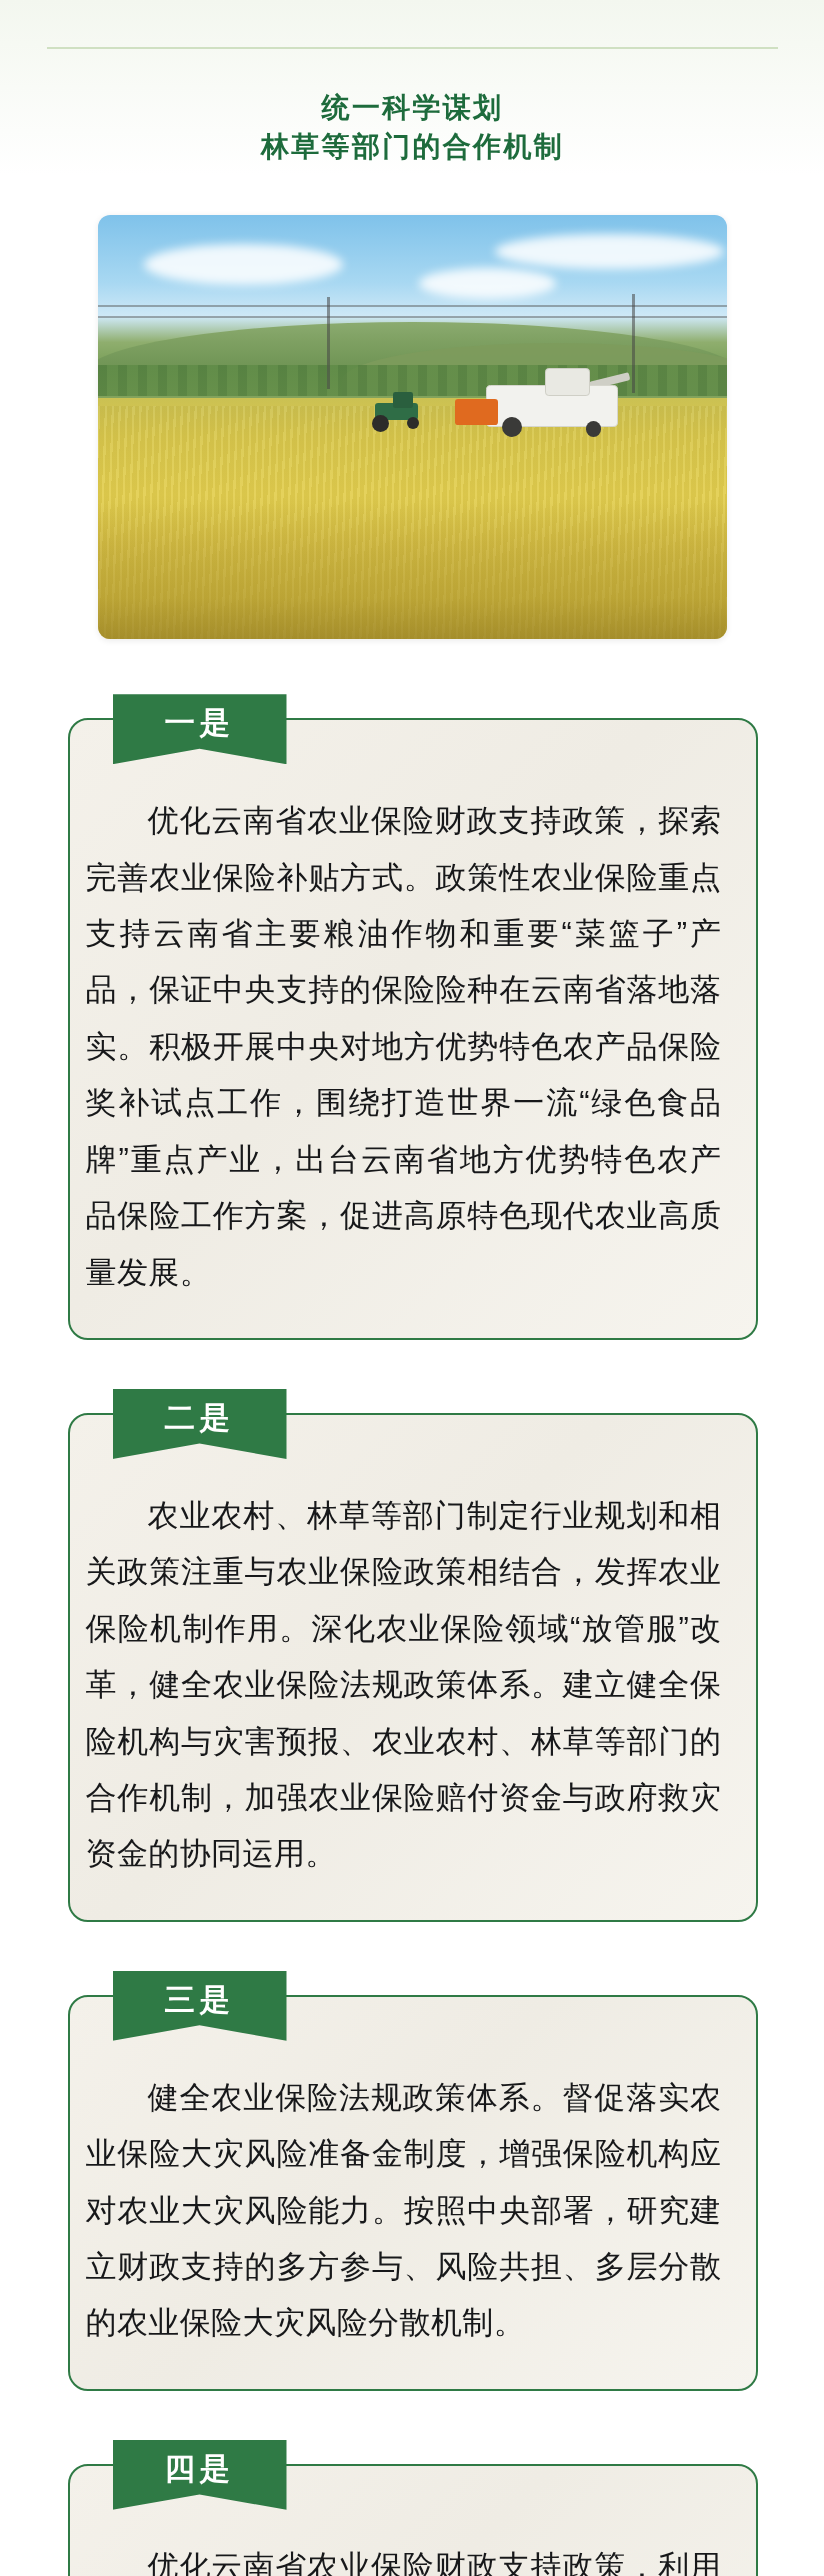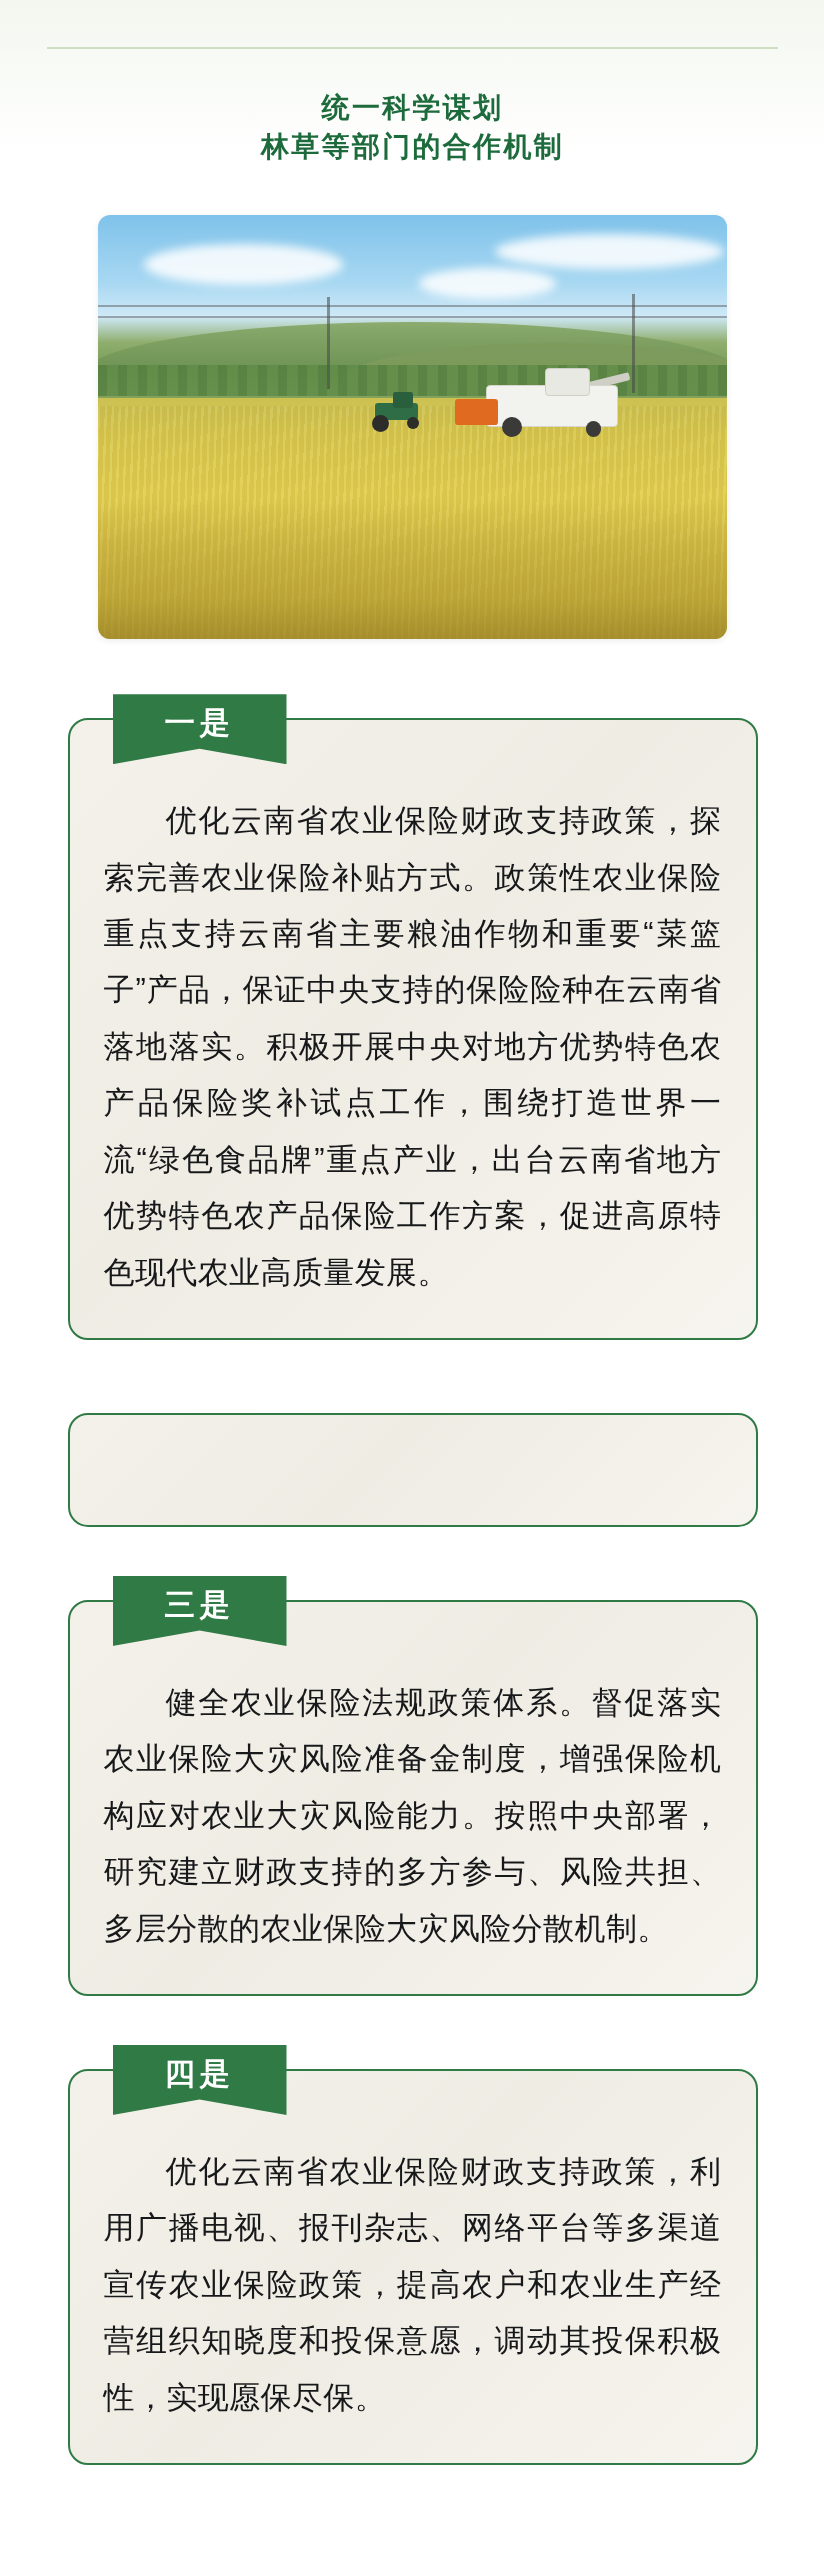--- a/index.html
+++ b/index.html
@@ -193,21 +193,21 @@
   .cards {
     margin: 79px auto 0 auto;
     width: 690px;
   }
   .card {
     position: relative;
     margin: 0 0 73px 0;
     border: 2.3px solid #2f7a45;
     border-radius: 20px;
     background: linear-gradient(135deg, #f4f1ea 0%, #efece4 45%, #f6f4ee 100%);
-    padding: 73px 34px 37px 34px;
+    padding: 73px 34px 37px 16px;
     box-sizing: border-box;
   }
   .card:last-child { margin-bottom: 0; }
   .ribbon {
     position: absolute;
     top: -26px;
     left: 43px;
     width: 174px;
     height: 70px;
     background: #2f7a45;
@@ -277,20 +277,22 @@
   </div>
 
   <div class="cards">
 
     <div class="card">
       <div class="ribbon">一是</div>
       <div class="card-body">优化云南省农业保险财政支持政策，探索完善农业保险补贴方式。政策性农业保险重点支持云南省主要粮油作物和重要“菜篮子”产品，保证中央支持的保险险种在云南省落地落实。积极开展中央对地方优势特色农产品保险奖补试点工作，围绕打造世界一流“绿色食品牌”重点产业，出台云南省地方优势特色农产品保险工作方案，促进高原特色现代农业高质量发展。</div>
     </div>
 
     <div class="card">
+      <div class="ribbon">二是</div>
+      <div class="card-body">农业农村、林草等部门制定行业规划和相关政策注重与农业保险政策相结合，发挥农业保险机制作用。深化农业保险领域“放管服”改革，健全农业保险法规政策体系。建立健全保险机构与灾害预报、农业农村、林草等部门的合作机制，加强农业保险赔付资金与政府救灾资金的协同运用。</div>
     </div>
 
     <div class="card">
       <div class="ribbon">三是</div>
       <div class="card-body">健全农业保险法规政策体系。督促落实农业保险大灾风险准备金制度，增强保险机构应对农业大灾风险能力。按照中央部署，研究建立财政支持的多方参与、风险共担、多层分散的农业保险大灾风险分散机制。</div>
     </div>
 
     <div class="card">
       <div class="ribbon">四是</div>
       <div class="card-body">优化云南省农业保险财政支持政策，利用广播电视、报刊杂志、网络平台等多渠道宣传农业保险政策，提高农户和农业生产经营组织知晓度和投保意愿，调动其投保积极性，实现愿保尽保。</div>

